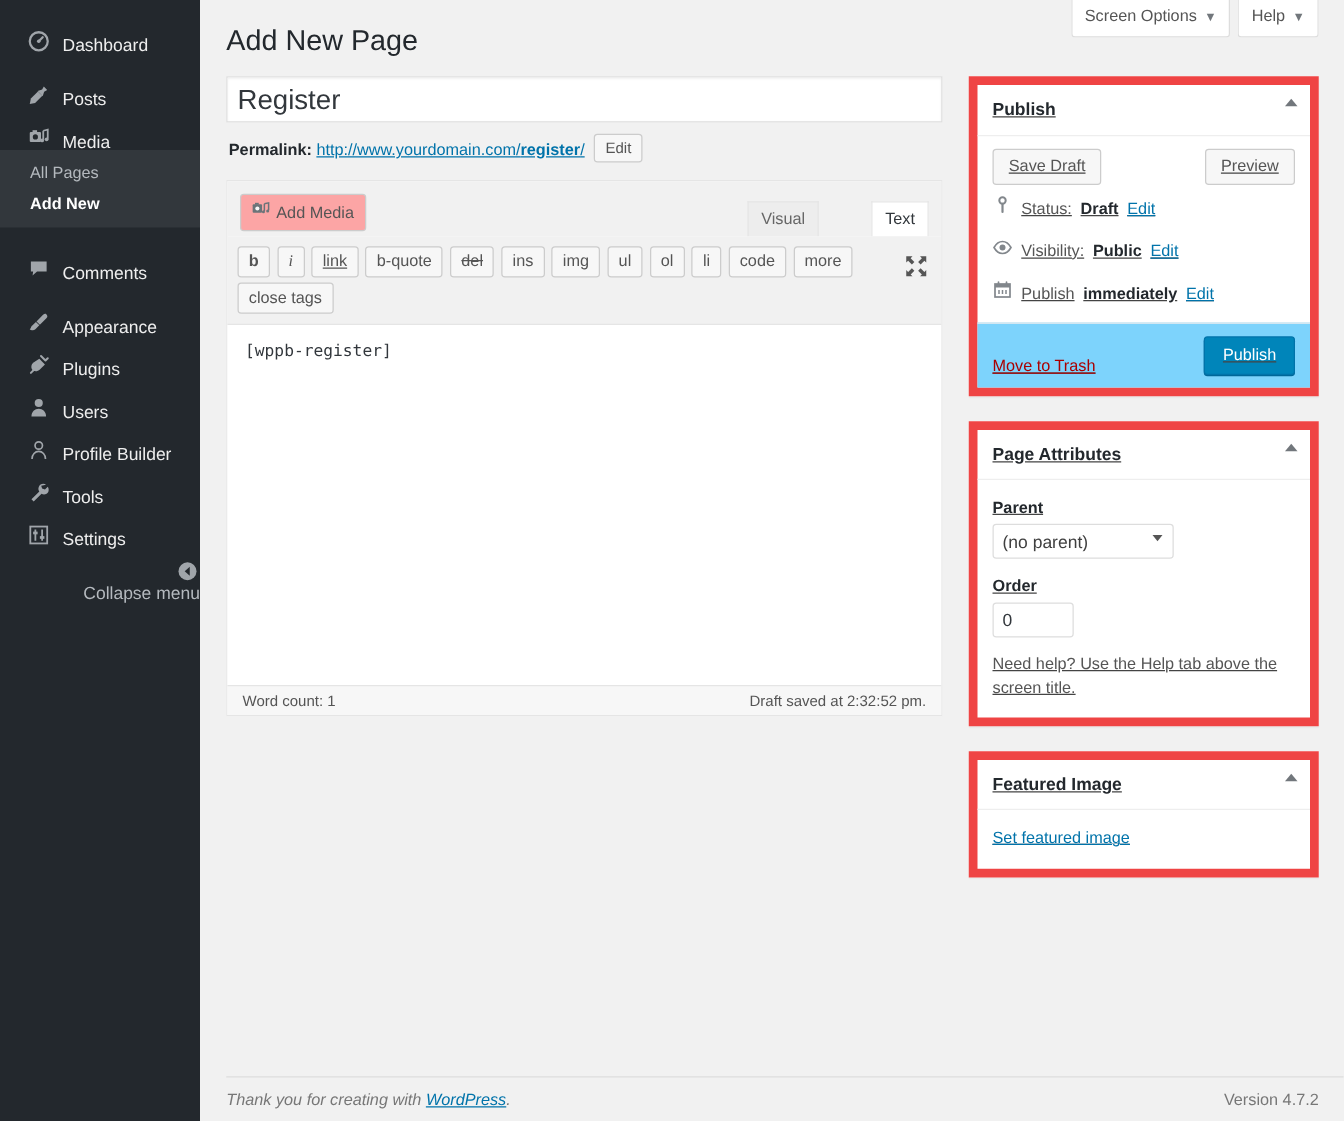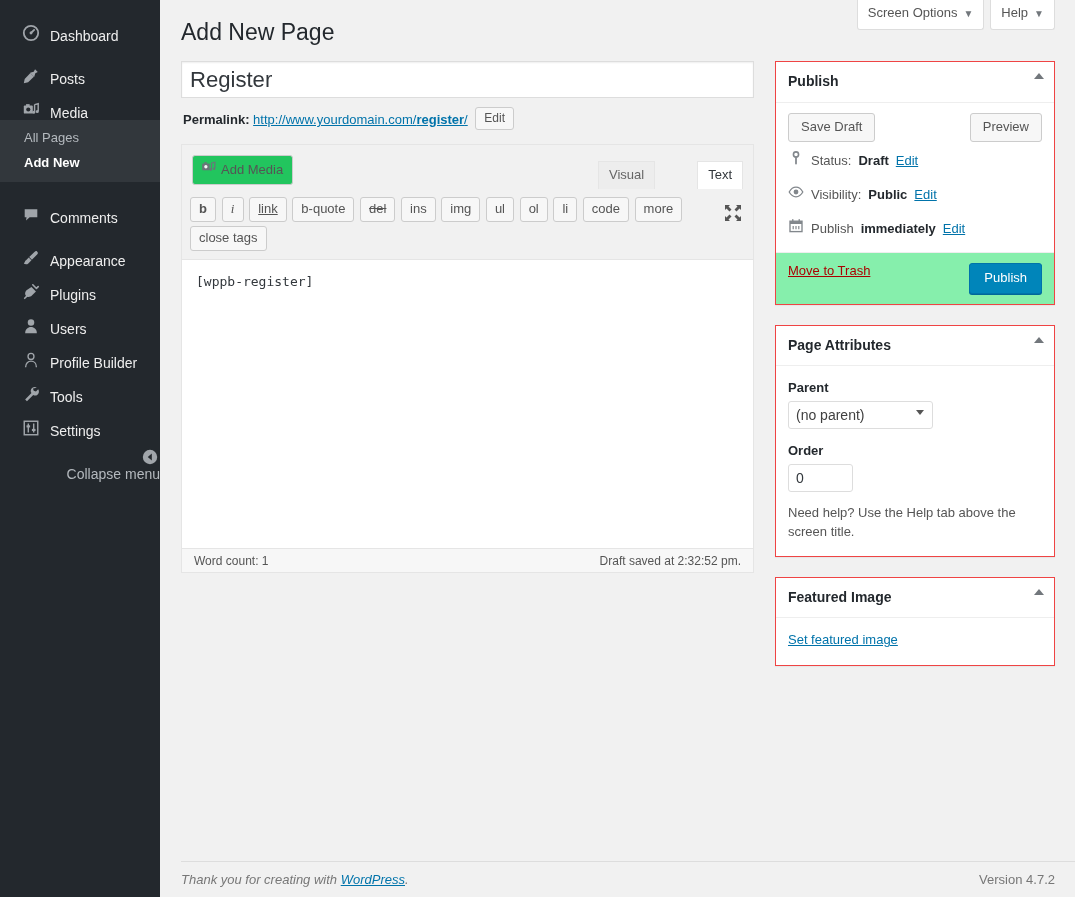--- a/index.html
+++ b/index.html
@@ -147,21 +147,21 @@
     background: #fff;
   }
   #wp-content-editor-tools {
     position: relative;
     background: #f1f1f1;
     padding: 10px 10px 0 10px;
     height: 44px;
   }
   #insert-media-button {
     display: inline-flex; align-items: center; gap: 5px;
-    background: #22c55e;
+    background: #fca5a5;
     border: 1px solid #ccc;
     border-radius: 3px;
     padding: 4px 9px 5px 8px;
     font-size: 13px;
     color: #555;
     cursor: pointer;
     line-height: 16px;
   }
   .editor-tabs {
     position: absolute; right: 10px; bottom: 0;
@@ -240,23 +240,24 @@
     color: #555;
   }
 
   
   #postbox-container-1 {
     position: absolute; left: 615px; top: 61px;
     width: 280px;
   }
   .postbox {
     background: #fff;
-    border: 1px solid #ef4444;
+    border: 7px solid #ef4444;
     margin-bottom: 20px;
     box-shadow: 0 1px 1px rgba(0,0,0,.04);
+    text-decoration: underline;
   }
   .postbox-header {
     position: relative;
     border-bottom: 1px solid #eee;
     padding: 10px 12px;
     font-size: 14px;
     font-weight: bold;
     color: #23282d;
     line-height: 1.4;
   }
@@ -293,24 +294,24 @@
     border: 1px solid #ccc;
     border-radius: 3px;
     padding: 4px 12px 5px 12px;
     font-size: 13px;
     color: #555;
     cursor: pointer;
     line-height: 18px;
   }
   #major-publishing-actions {
     border-top: 1px solid #eee;
-    background: #86efac;
+    background: #7dd3fc;
     padding: 10px 12px;
     display: flex;
-    align-items: flex-start;
+    align-items: flex-end;
     justify-content: space-between;
   }
   #delete-action a {
     color: #a00;
     text-decoration: underline;
     font-size: 13px;
     cursor: pointer;
   }
   #publish {
     background: #0085ba;

